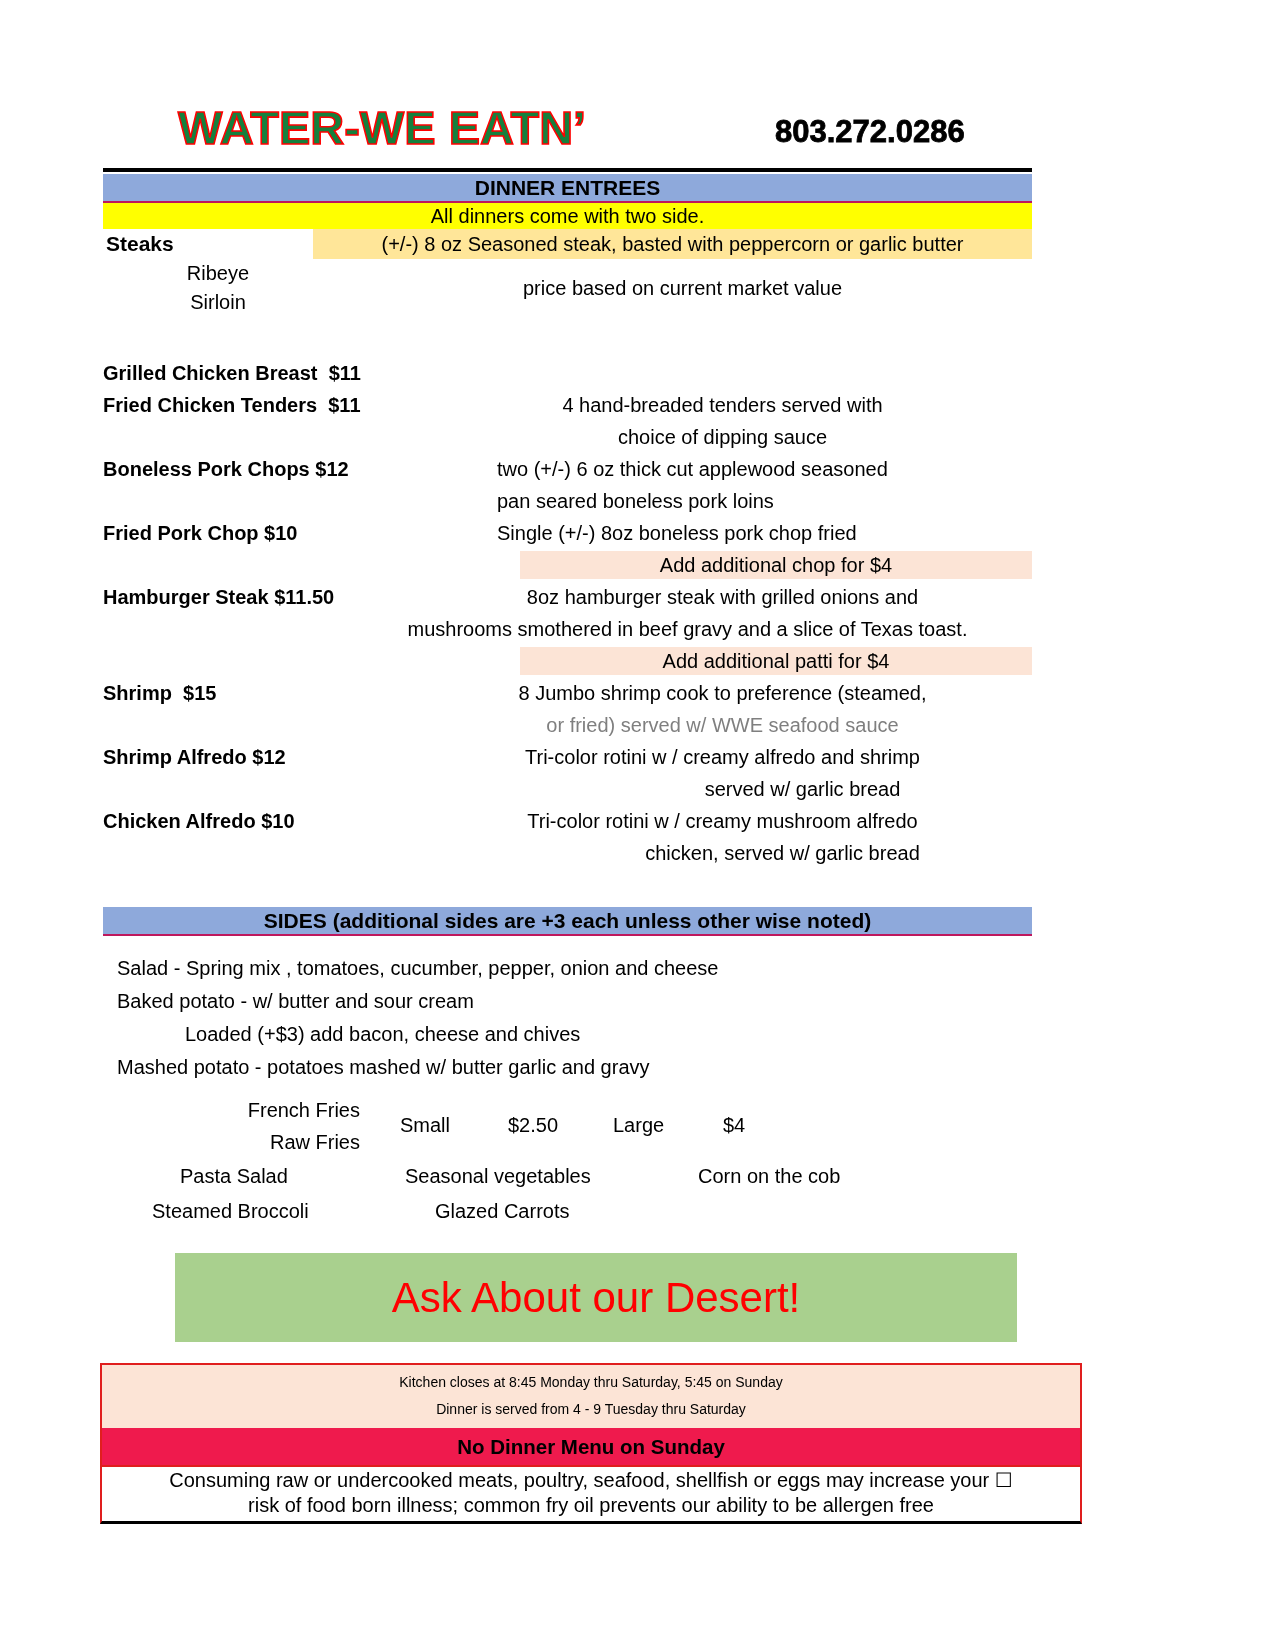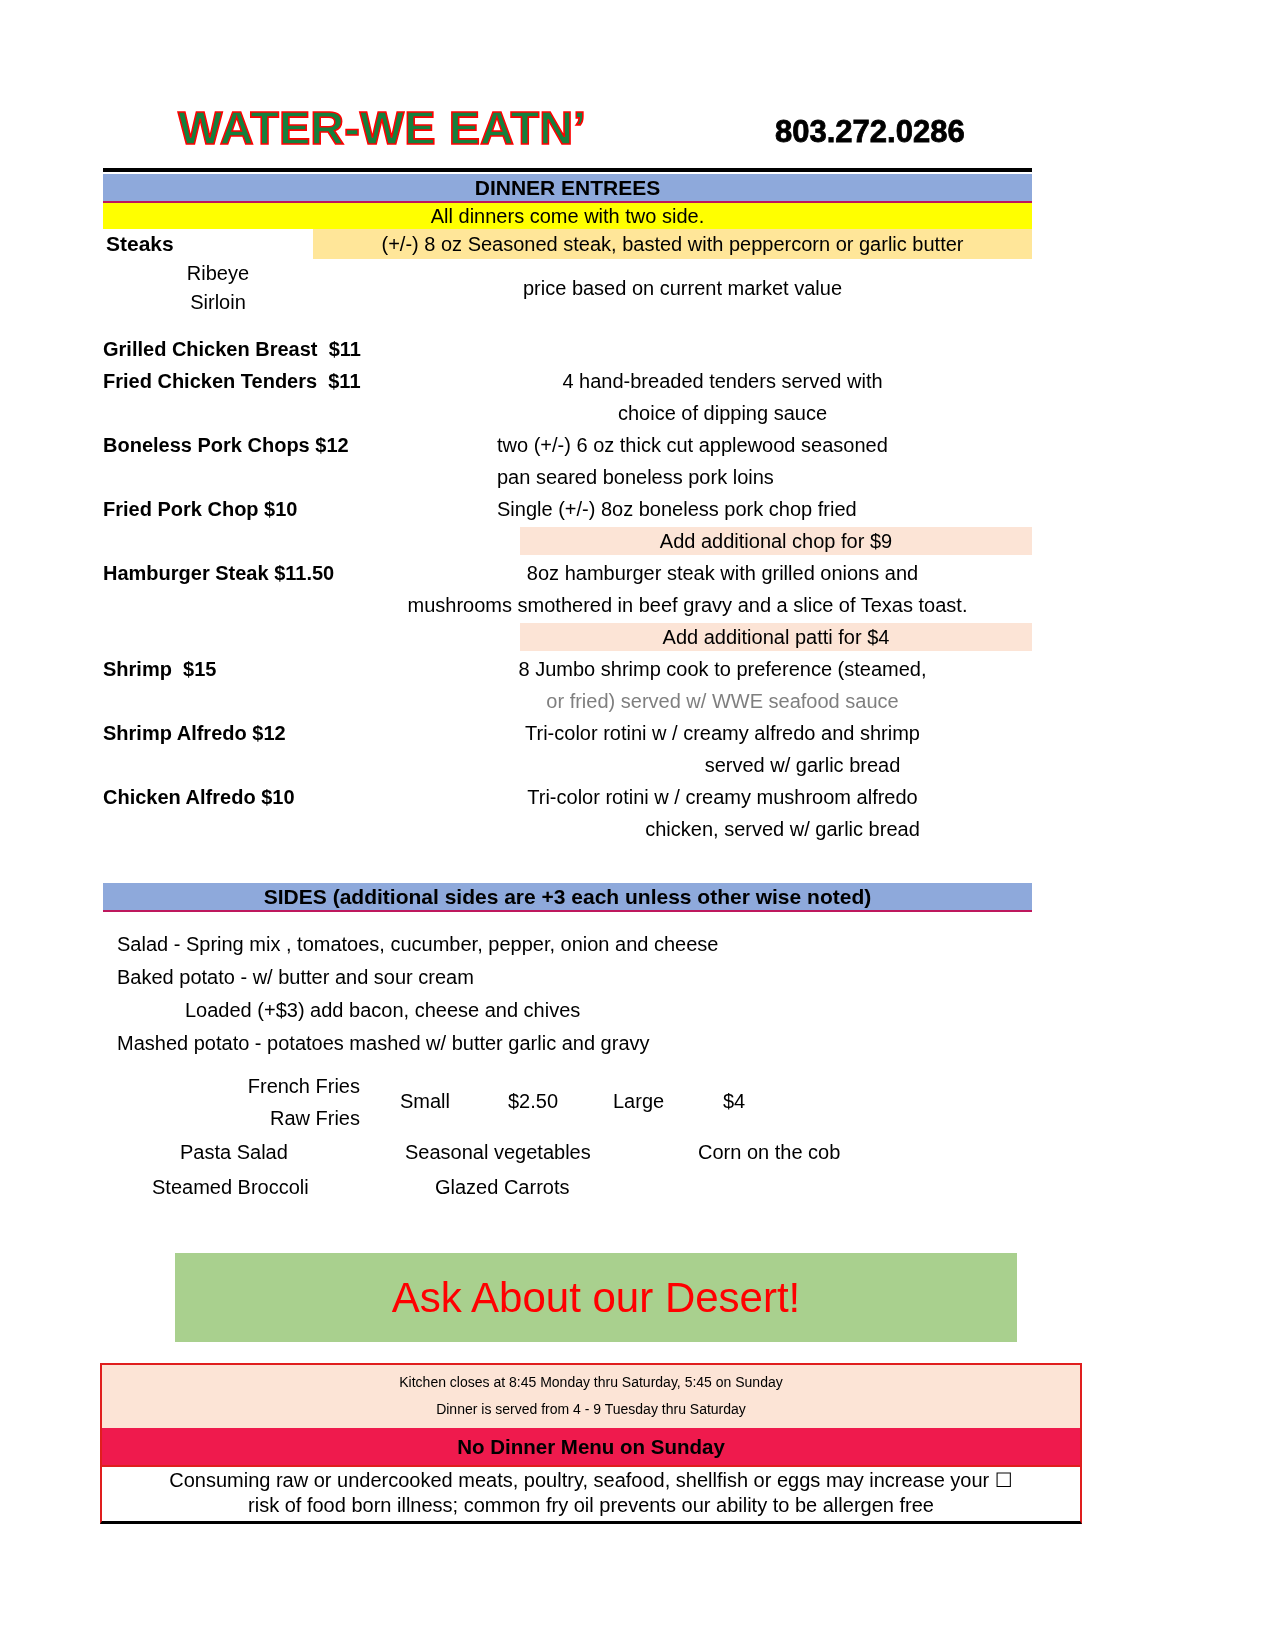--- a/index.html
+++ b/index.html
@@ -28,21 +28,21 @@
     height:26px; display:flex; align-items:center; justify-content:center;
     font-size:20px; background:#FFFF00;
   }
   .steaks-row { display:flex; height:30px; }
   .steaks-label { width:210px; font-weight:700; font-size:21px; display:flex; align-items:center; padding-left:3px; box-sizing:border-box; }
   .steaks-cell { flex:1; background:#FFE699; font-size:20px; display:flex; align-items:center; justify-content:center; }
   .steak-sub { display:flex; }
   .steak-types { width:230px; text-align:center; font-size:20px; line-height:29px; }
   .steak-price { flex:1; display:flex; align-items:center; justify-content:center; font-size:20px; }
   
-  .entrees { margin-top:16px; }
+  .entrees { margin-top:40px; }
   .row { display:flex; line-height:32px; font-size:20px; }
   .name { width:310px; font-weight:700; white-space:pre; }
   .desc { flex:1; text-align:center; }
   .desc-left { flex:1; text-align:left; padding-left:84px; }
   .gray { color:#7F7F7F; }
   .peach {
     margin:2px 0 2px 417px; width:512px; height:28px; line-height:28px;
     background:#FCE4D6; text-align:center; font-size:20px;
   }
   .full-line { line-height:32px; font-size:20px; text-align:center; padding-left:240px; }
@@ -123,21 +123,21 @@
       </div>
       <div class="row">
         <div class="name"></div>
         <div class="desc-left">pan seared boneless pork loins</div>
       </div>
 
       <div class="row">
         <div class="name">Fried Pork Chop $10</div>
         <div class="desc-left">Single (+/-) 8oz boneless pork chop fried</div>
       </div>
-      <div class="peach">Add additional chop for $9</div>
+      <div class="peach">Add additional chop for $4</div>
 
       <div class="row">
         <div class="name">Hamburger Steak $11.50</div>
         <div class="desc">8oz hamburger steak with grilled onions and</div>
       </div>
       <div class="full-line">mushrooms smothered in beef gravy and a slice of Texas toast.</div>
       <div class="peach">Add additional patti for $4</div>
 
       <div class="row">
         <div class="name">Shrimp  $15</div>

